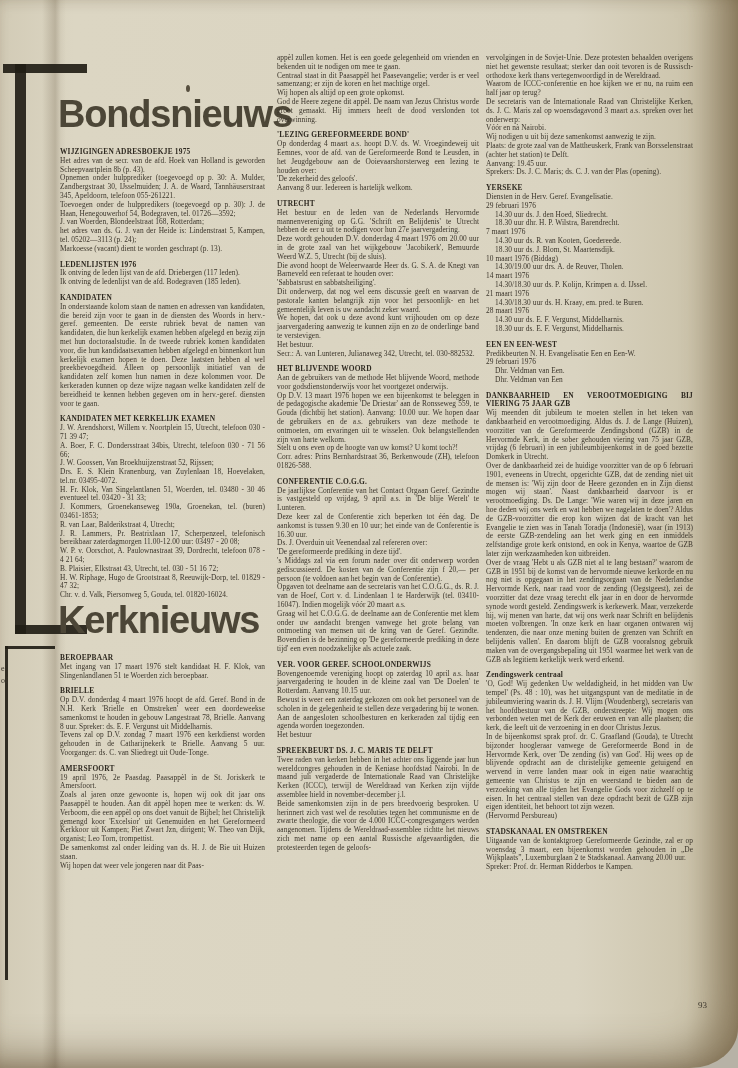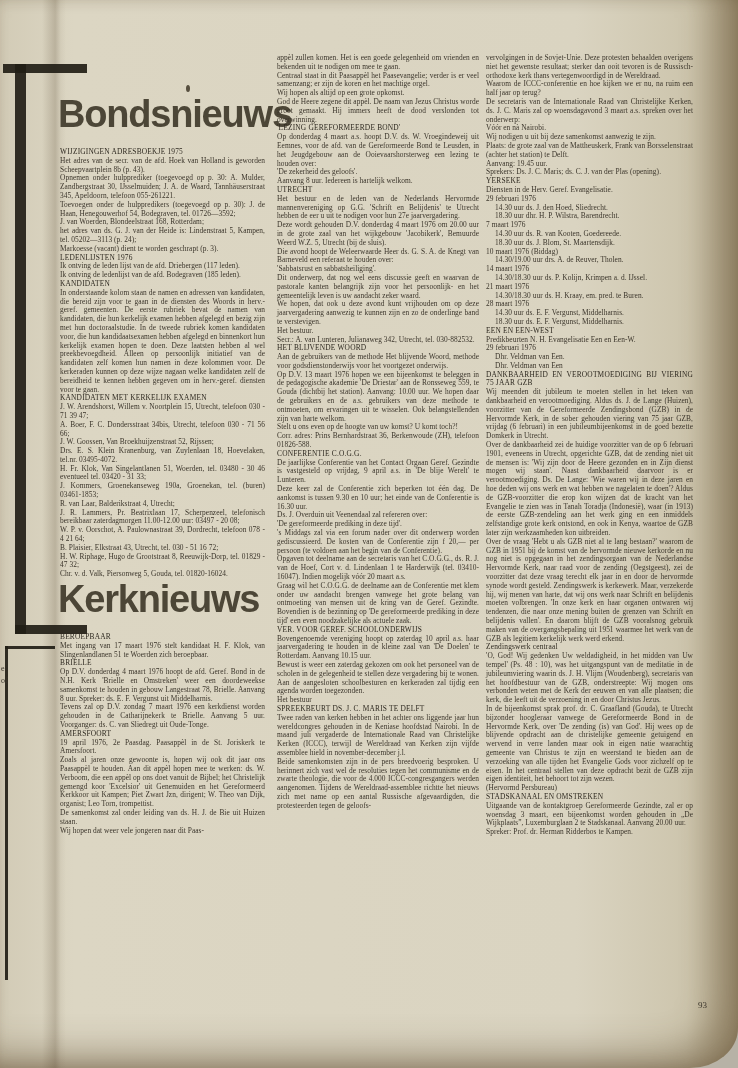--- a/index.html
+++ b/index.html
@@ -13,21 +13,21 @@
                    inset 0 8px 14px -10px rgba(86,66,38,.25);
         overflow:hidden;}
   .crease{position:absolute;left:42px;top:0;width:24px;height:100%;
         background:linear-gradient(to right,rgba(75,58,34,0),rgba(75,58,34,.22) 55%,rgba(75,58,34,.05) 78%,rgba(75,58,34,0));}
   .bar{position:absolute;background:#221e16;opacity:.92}
   .col{position:absolute;color:#3b352b;font-size:7.4px;line-height:8.8px;letter-spacing:.05px;text-align:justify}
   .col p{margin:0;text-align:justify}
   .col p.r{text-align:left}
   .col p.i{padding-left:9px;text-align:left}
   .col p.b,.col span.b{font-weight:normal}
-  .sec-heading{font-weight:normal;color:#2e2920;letter-spacing:.2px}
+  .sec-heading{font-weight:bold;margin-top:7px;color:#2e2920;letter-spacing:.2px}
   .headline{font-family:"Liberation Sans","DejaVu Sans",sans-serif;font-size:38px;line-height:40px;
         letter-spacing:-1.2px;color:#4c4637;margin:0 0 14px -2px;font-weight:700}
   .col > .headline:first-child{margin-top:38px}
   .col > .headline:not(:first-child){}
   .pagenum{position:absolute;left:698px;top:1000px;font-weight:normal;font-size:9px;color:#3b352b}
   .speck{position:absolute;left:186px;top:85px;width:4px;height:7px;background:rgba(64,55,40,.85);border-radius:50%}
   .marg{position:absolute;left:1px;font-size:8px;color:#3b352b}
 </style>
 </head>
 <body>
@@ -48,21 +48,21 @@
 
     <div class="col" id="col1" style="left:60px;top:56px;width:205px">
         <div class="headline">Bondsnieuws</div>
         <div class="section">
           <div class="sec-heading">WIJZIGINGEN ADRESBOEKJE 1975</div>
           <p>Het adres van de secr. van de afd. Hoek van Holland is geworden Scheepvaartplein 8b (p. 43).</p>
           <p>Opnemen onder hulpprediker (toegevoegd op p. 30: A. Mulder, Zandbergstraat 30, IJsselmuiden; J. A. de Waard, Tannhäuserstraat 345, Apeldoorn, telefoon 055-261221.</p>
           <p>Toevoegen onder de hulppredikers (toegevoegd op p. 30): J. de Haan, Henegouwerhof 54, Bodegraven, tel. 01726—3592;</p>
           <p>J. van Woerden, Blondeelstraat 168, Rotterdam;</p>
           <p>het adres van ds. G. J. van der Heide is: Lindenstraat 5, Kampen, tel. 05202—3113 (p. 24);</p>
-          <p>Markoesse (vacant) dient te worden geschrapt (p. 3).</p>
+          <p>Markoesse (vacant) dient te worden geschrapt (p. 13).</p>
         </div>
         <div class="section">
           <div class="sec-heading">LEDENLIJSTEN 1976</div>
           <p>Ik ontving de leden lijst van de afd. Driebergen (117 leden).</p>
           <p>Ik ontving de ledenlijst van de afd. Bodegraven (185 leden).</p>
         </div>
         <div class="section">
           <div class="sec-heading">KANDIDATEN</div>
           <p class="b">In onderstaande kolom staan de namen en adressen van kandidaten, die bereid zijn voor te gaan in de diensten des Woords in herv.-geref. gemeenten. De eerste rubriek bevat de namen van kandidaten, die hun kerkelijk examen hebben afgelegd en bezig zijn met hun doctoraalstudie. In de tweede rubriek komen kandidaten voor, die hun kandidaatsexamen hebben afgelegd en binnenkort hun kerkelijk examen hopen te doen. Deze laatsten hebben al wel preekbevoegdheid. Alleen op persoonlijk initiatief van de kandidaten zelf komen hun namen in deze kolommen voor. De kerkeraden kunnen op deze wijze nagaan welke kandidaten zelf de bereidheid te kennen hebben gegeven om in herv.-geref. diensten voor te gaan.</p>
         </div>

